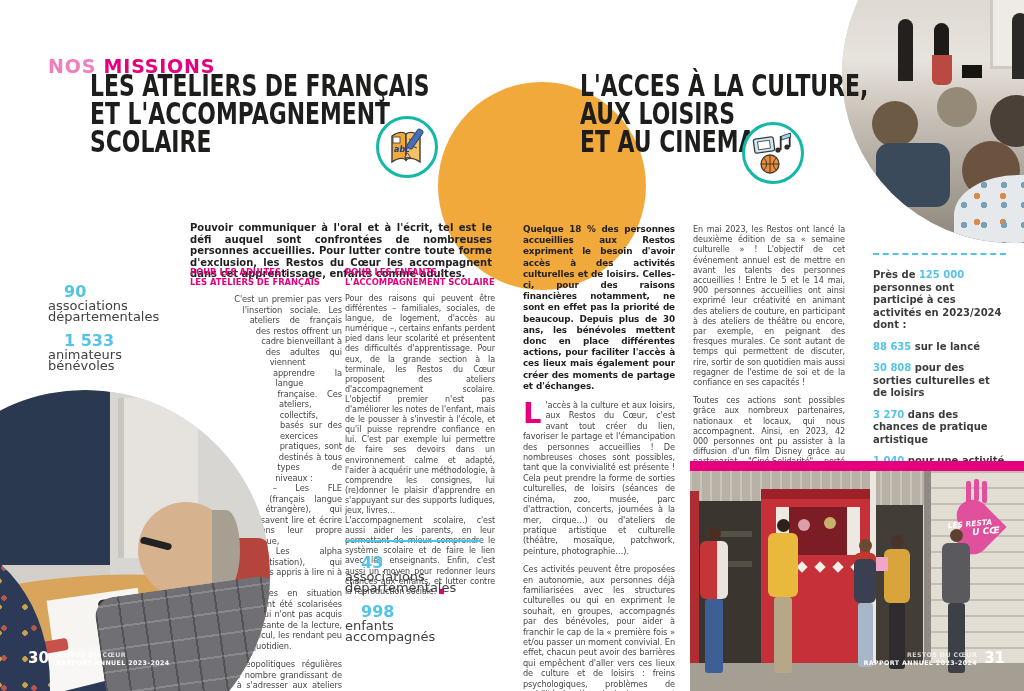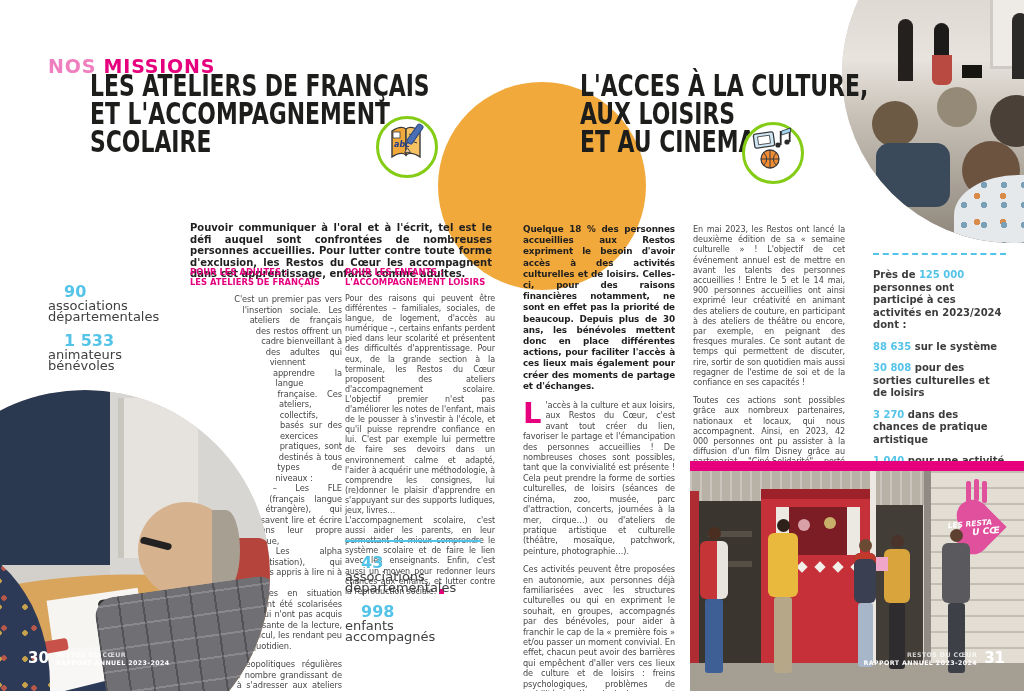--- a/index.html
+++ b/index.html
@@ -16,22 +16,22 @@
   .headline{position:absolute;margin:0;color:#1d1d1b;font-size:30px;line-height:28px;font-weight:800;
             transform:scaleX(.73);transform-origin:left top;white-space:nowrap;z-index:4;}
   .headline span{display:block;}
   .hl-left{left:90px;top:72px;}
   .hl-right{left:580px;top:72px;}
 
   
   .yellow-circle{position:absolute;left:438px;top:82px;width:208px;height:208px;border-radius:50%;
                  background:#f2a93b;z-index:0;}
   .icon-circle{position:absolute;width:62px;height:62px;border-radius:50%;background:#fff;
-               border:3px solid #84cc16;box-sizing:border-box;z-index:5;display:flex;
-               align-items:flex-start;justify-content:center;}
+               border:3px solid #14b8a6;box-sizing:border-box;z-index:5;display:flex;
+               align-items:center;justify-content:center;}
 
   
   .photo{position:absolute;overflow:hidden;}
   .photo-tr{left:842px;top:-97px;width:340px;height:340px;border-radius:50%;background:#cfccc6;z-index:1;}
   .photo-bl{left:-100px;top:390px;width:370px;height:370px;border-radius:50%;background:#d3cfca;z-index:3;}
   .photo-br{left:690px;top:461px;width:334px;height:230px;background:#ddd7cc;z-index:3;}
 
   
   .stats{position:absolute;z-index:4;}
   .stat{margin-bottom:10px;}
@@ -256,21 +256,21 @@
   </div>
 
   <p class="intro-bold">Pouvoir communiquer à l'oral et à l'écrit, tel est le défi auquel sont confrontées de nombreuses personnes accueillies. Pour lutter contre toute forme d'exclusion, les Restos du Cœur les accompagnent dans cet apprentissage, enfants comme adultes.</p>
 
   <div class="subhead sh-adults">
     <span>POUR LES ADULTES :</span>
     <span>LES ATELIERS DE FRANÇAIS</span>
   </div>
   <div class="subhead sh-children">
     <span>POUR LES ENFANTS :</span>
-    <span>L'ACCOMPAGNEMENT LOISIRS</span>
+    <span>L'ACCOMPAGNEMENT SCOLAIRE</span>
   </div>
 
   <div class="body-col col1">
     <span class="wrap-spacer"></span>
     <p>C'est un premier pas vers l'insertion sociale. Les ateliers de français des restos offrent un cadre bienveillant à des adultes qui viennent apprendre la langue française. Ces ateliers, collectifs, basés sur des exercices pratiques, sont destinés à tous types de niveaux :</p>
     <p>– Les FLE (français langue étrangère), qui savent lire et écrire dans leur propre langue,</p>
     <p>– Les alpha (alphabétisation), qui n'ont jamais appris à lire ni à écrire,</p>
     <p>– Les personnes en situation d'illettrisme, qui ont été scolarisées en France, mais qui n'ont pas acquis une maîtrise suffisante de la lecture, l'écriture et le calcul, les rendant peu autonomes au quotidien.</p>
     <p class="gap">Les crises géopolitiques régulières amènent un nombre grandissant de personnes à s'adresser aux ateliers de français des Restos du Cœur, notamment pour des profils alpha ou des grands débutants. Les bénévoles des ateliers de français répondent présents, en créant des ateliers qui répondent à ces besoins et en s'appuyant sur des apprenants au niveau déjà avancé pour les aider.</p>
   </div>
@@ -307,21 +307,21 @@
 
   <div class="sidebar">
     <div class="dash"></div>
     <div class="lead">
       <span>Près de</span>
       <span class="n">125 000</span>
       <span>personnes ont participé à ces activités en 2023/2024 dont :</span>
     </div>
     <div class="item">
       <span class="n">88 635</span>
-      <span>sur le système</span>
+      <span>sur le lancé</span>
     </div>
     <div class="item">
       <span class="n">30 808</span>
       <span>pour des sorties culturelles et de loisirs</span>
     </div>
     <div class="item">
       <span class="n">3 270</span>
       <span>dans des chances de pratique artistique</span>
     </div>
     <div class="item">

